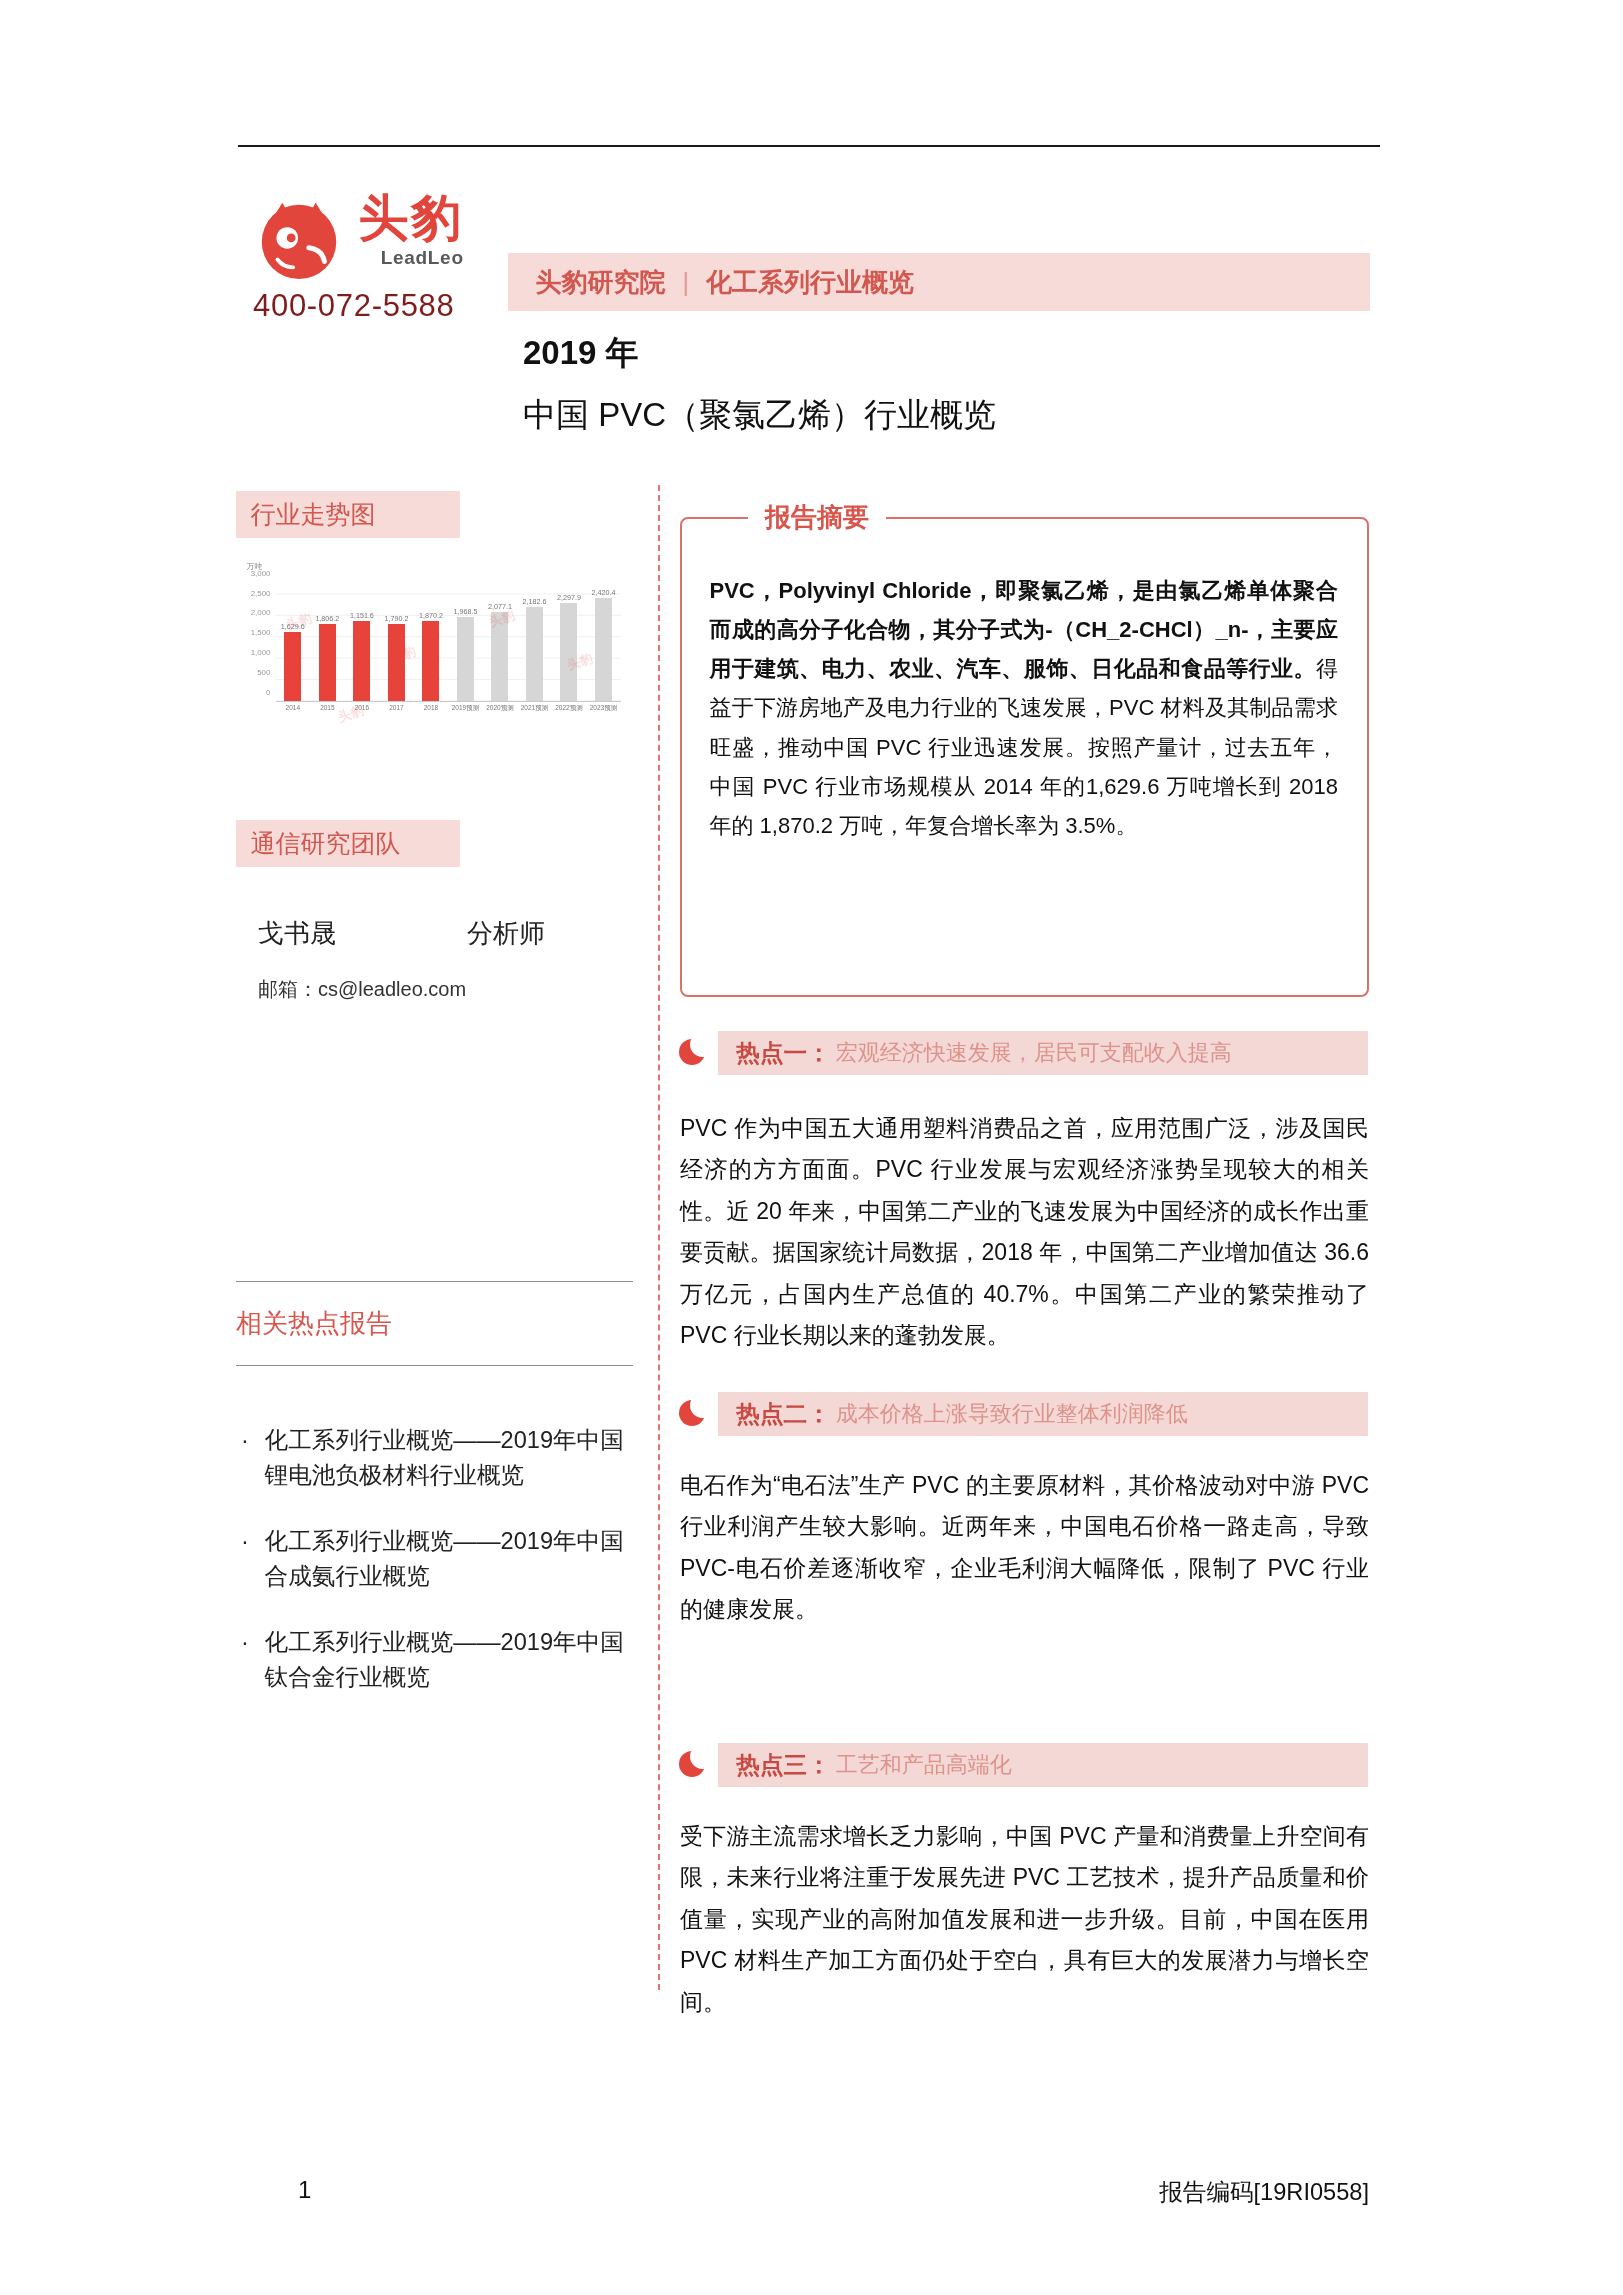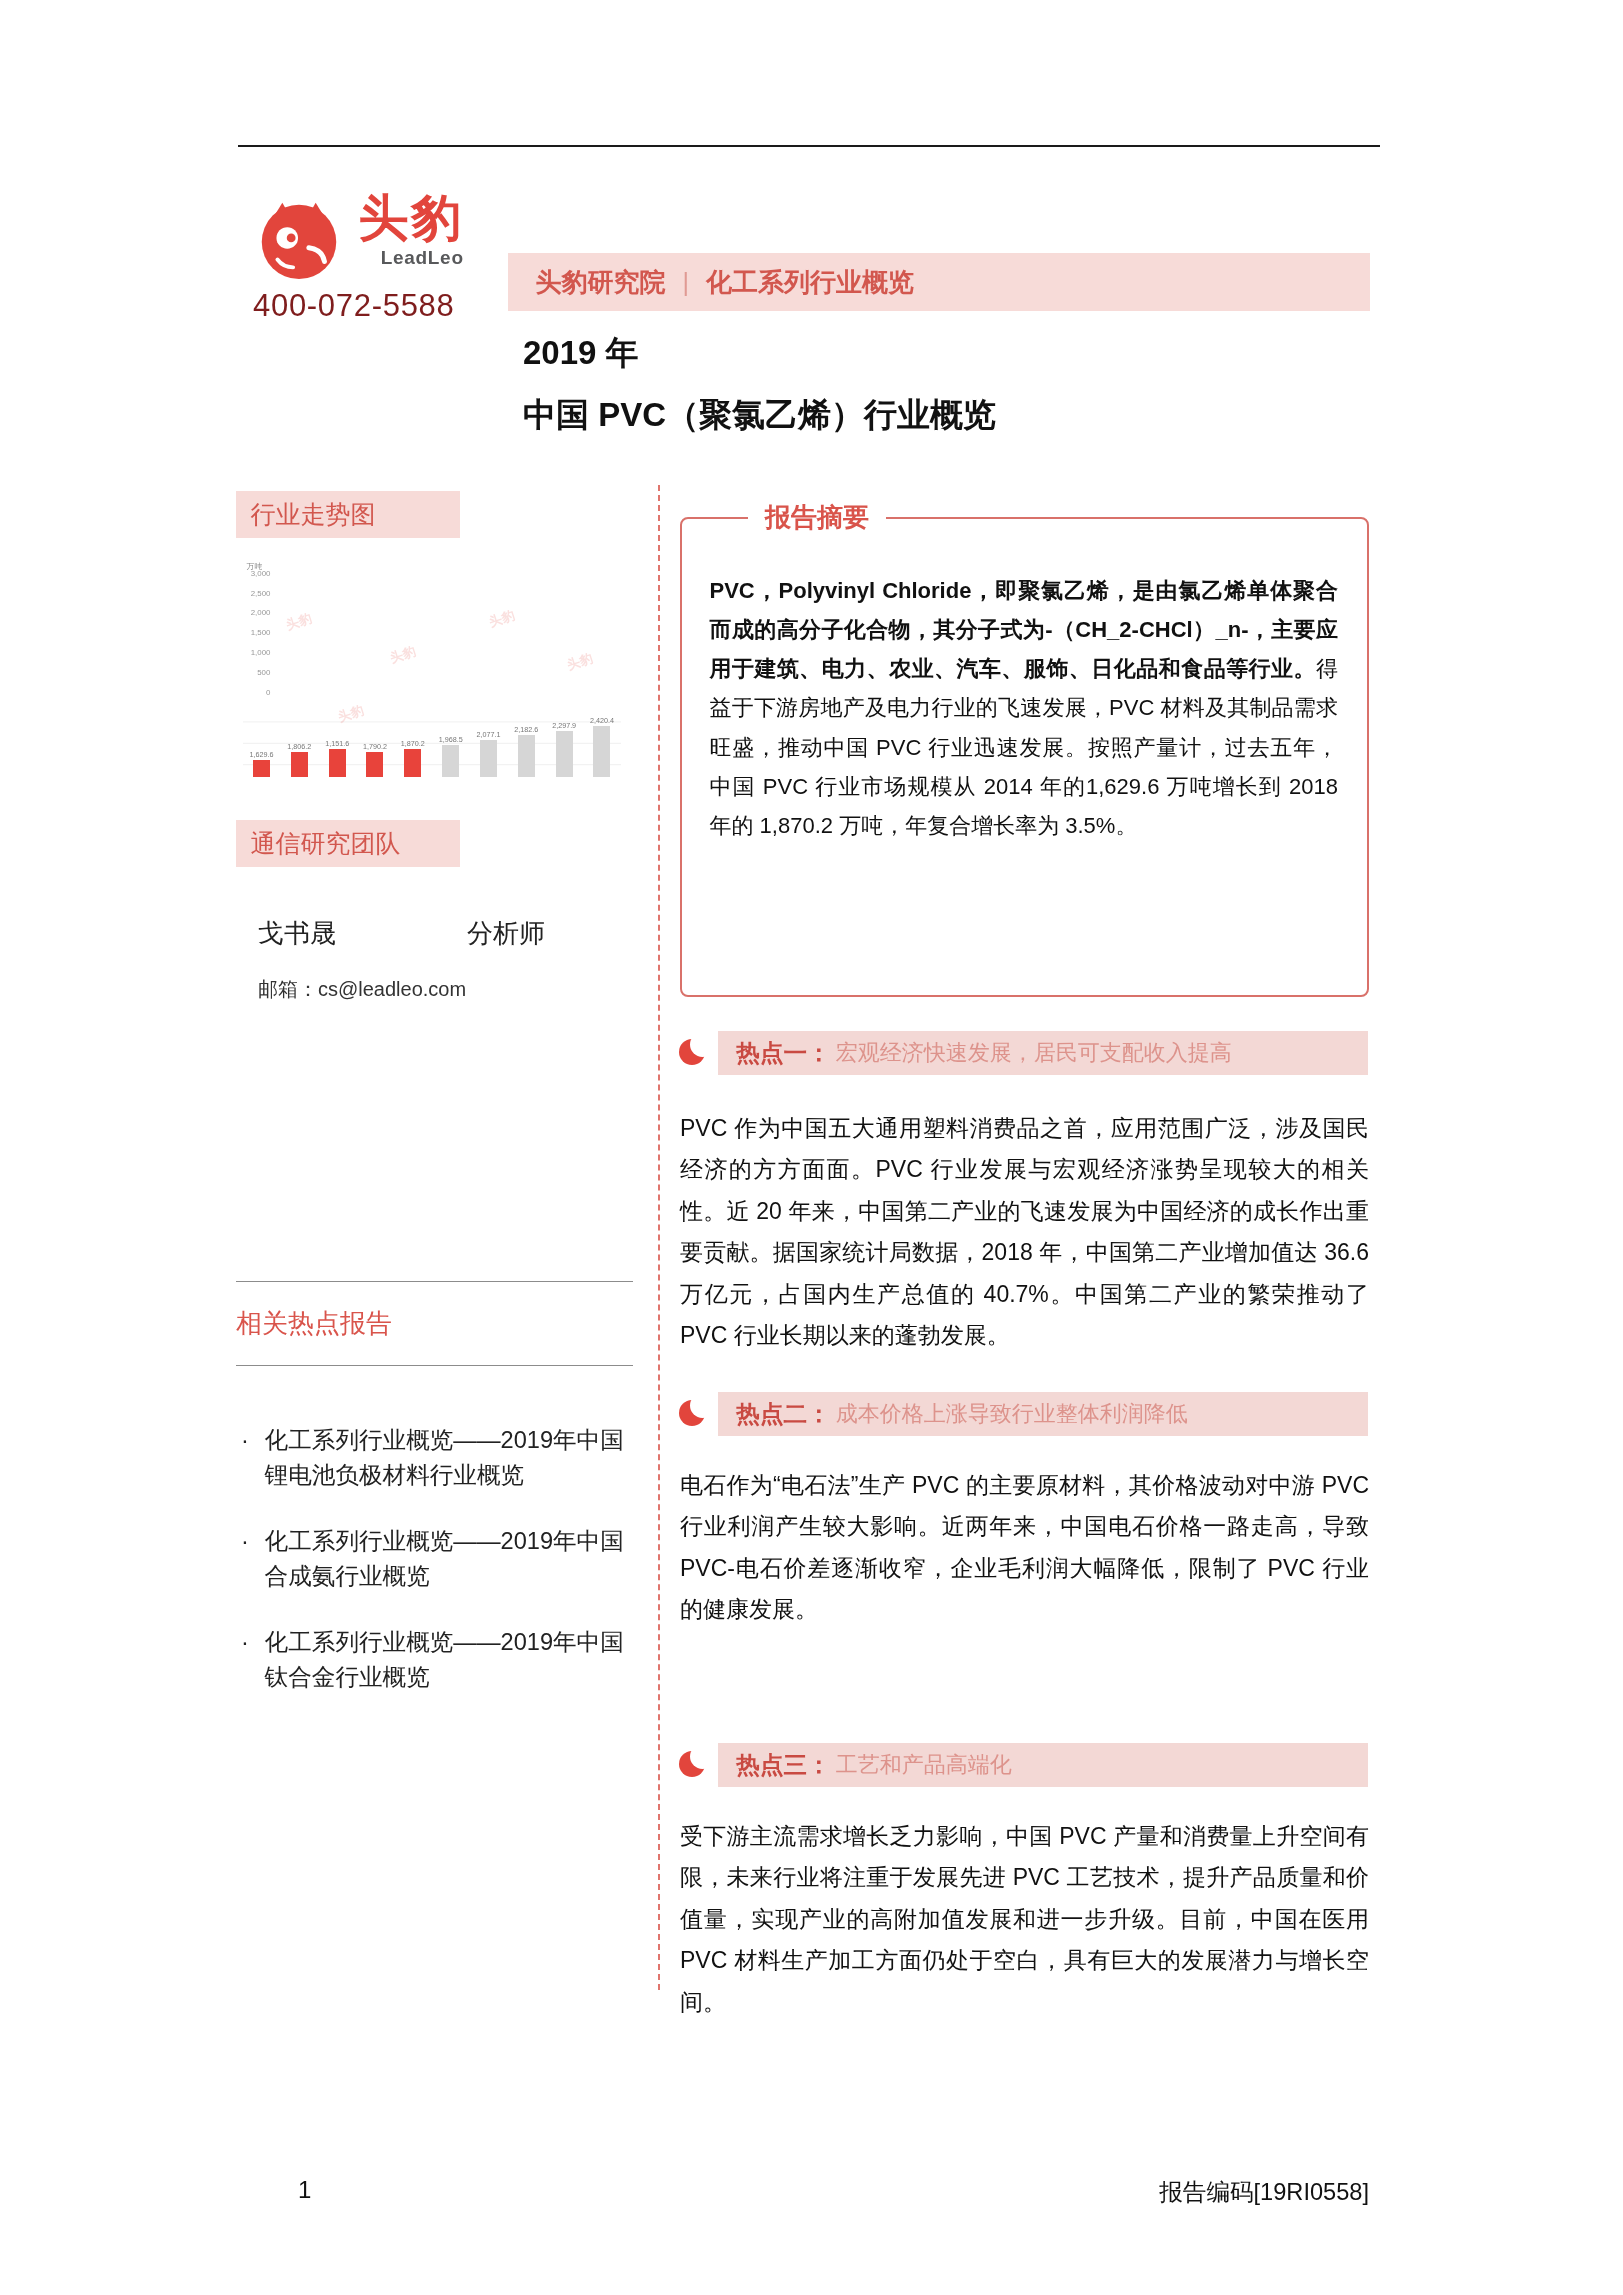--- a/index.html
+++ b/index.html
@@ -19,21 +19,21 @@
   .brand-en { font-size:19px; font-weight:700; color:#58595b; letter-spacing:0.7px; margin-top:1.3px; align-self:flex-end; }
   .phone { left:253px; top:288px; font-size:31px; color:#7f1d1d; letter-spacing:0.7px; }
 
   .band { left:508px; top:253px; width:862px; height:58px; background:#f7dbd8;
           display:flex; align-items:center; padding-left:27.5px; box-sizing:border-box; }
   .band-left { font-size:26px; font-weight:700; color:#d2574e;text-align:right; }
   .band-divider { font-size:25px; color:#e09a93; margin:0 17px; }
   .band-right { font-size:26px; font-weight:700; color:#d2574e; }
 
   .title1 { left:523px; top:331px; font-size:33px; font-weight:700; color:#111; }
-  .title2 { left:523px; top:393px; font-size:33px; font-weight:700; color:#111;text-align:right; }
+  .title2 { left:523px; top:393px; font-size:33px; font-weight:400; color:#111;text-align:right; }
 
   
   .side-banner { left:236px; width:224px; height:47px; background:#f7dbd8;
                  display:flex; align-items:center; padding-left:14.4px; box-sizing:border-box;
                  font-size:25px; color:#d2574e; }
   .banner-trend { top:491px; }
   .banner-team { top:820px; }
 
   .analyst-row { left:258px; top:916px; width:366px; display:flex; }
   .analyst-name { font-size:26px; color:#222; }
@@ -84,21 +84,21 @@
 
   
   .chart { left:240px; top:561px; width:386px; height:216px; background:#fff; overflow:hidden; }
   .chart-head { display:flex; justify-content:space-between; padding:6.5px 5.2px 0 6.5px; height:47px; box-sizing:border-box; }
   .chart-title { font-size:10.5px; font-weight:700; color:#cf4640; margin-top:3.9px; }
   .chart-legend { text-align:right; }
   .legend-title { font-size:8.5px; color:#555; margin-bottom:1.3px; }
   .legend-row { font-size:7.9px; color:#666; }
   .legend-row .lg-val { display:inline-block; margin-left:9.2px; }
   .chart-unit { font-size:7.9px; color:#888; padding-left:6.5px; height:11.8px; }
-  .chart-body { display:flex; padding:0 5.2px 0 2.6px;flex-direction:column; }
+  .chart-body { display:flex; padding:0 5.2px 0 2.6px; }
   .chart-yaxis { width:33px; height:128px; display:flex; flex-direction:column; justify-content:space-between;
                  text-align:right; font-size:7.9px; color:#999; padding-right:5.2px; box-sizing:border-box; transform:translateY(-3.9px); }
   .chart-plot { flex:1; }
   .chart-bars { display:flex; height:128px; align-items:flex-end; border-bottom:1.3px solid #c9c9c9;
                 background-image:linear-gradient(to top,#efefef 0.7px,transparent 0.7px);
                 background-size:100% 21.4px; }
   .bar-slot { flex:1; display:flex; flex-direction:column; align-items:center; justify-content:flex-end; }
   .bar-val { font-size:7.2px; color:#777; white-space:nowrap; margin-bottom:1.3px; }
   .bar { width:17px; }
   .chart-xlabels { display:flex; height:15.7px; }

